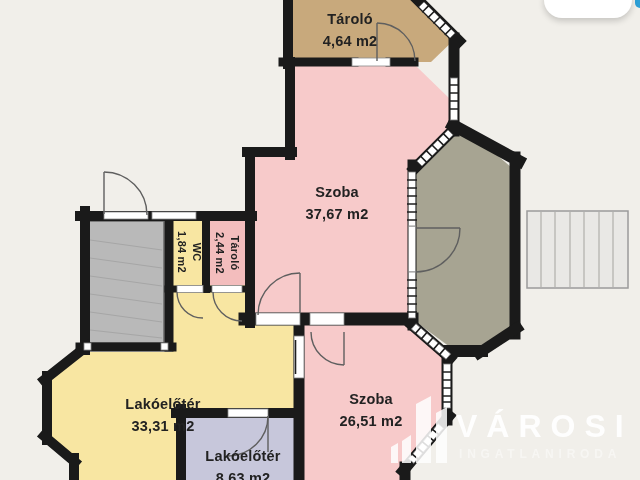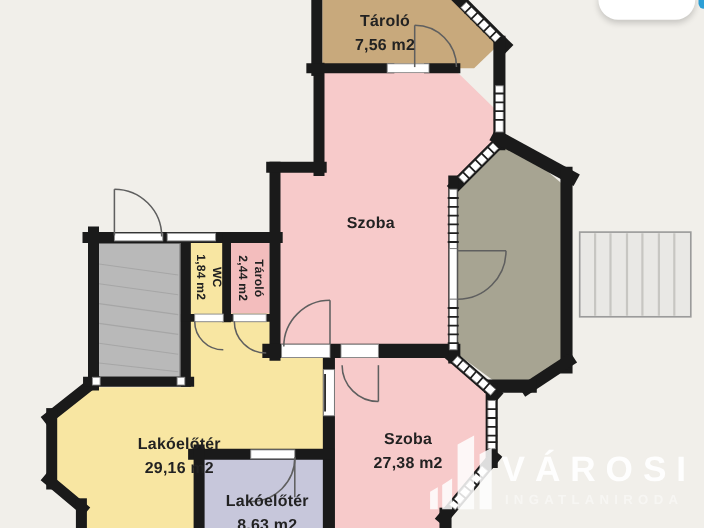--- a/index.html
+++ b/index.html
@@ -183,42 +183,43 @@
       </g>
       <g>
         <path class="door" d="M268 416 V452"></path>
           <path class="door" d="M268 416 A40 40 0 0 1 228 456"></path>
       </g>
     </g>
   </svg>
 
   <div class="lbl" style="left:350px;top:31px">
     <span>Tároló</span>
-      <span>7,56 m2</span>
+      <span>4,64 m2</span>
   </div>
   <div class="lbl" style="left:337px;top:204px">
     <span>Szoba</span>
+      <span>37,67 m2</span>
   </div>
   <div class="lbl" style="left:461px;top:245px">
   </div>
   <div class="lbl small" style="left:189px;top:252px">
     <span>WC</span>
       <span>1,84 m2</span>
   </div>
   <div class="lbl small" style="left:227px;top:253px">
     <span>Tároló</span>
       <span>2,44 m2</span>
   </div>
   <div class="lbl" style="left:163px;top:416px">
     <span>Lakóelőtér</span>
-      <span>29,16 m2</span>
+      <span>33,31 m2</span>
   </div>
   <div class="lbl" style="left:371px;top:411px">
     <span>Szoba</span>
-      <span>27,38 m2</span>
+      <span>26,51 m2</span>
   </div>
   <div class="lbl" style="left:243px;top:468px">
     <span>Lakóelőtér</span>
       <span>8,63 m2</span>
   </div>
 
   <svg width="640" height="480" viewBox="0 0 640 480" style="pointer-events:none">
     <g fill="#ffffff" opacity="0.85">
       <polygon points="391,447 398,443 398,463 391,463"></polygon>
       <polygon points="402,441 411,435 411,463 402,463"></polygon>

